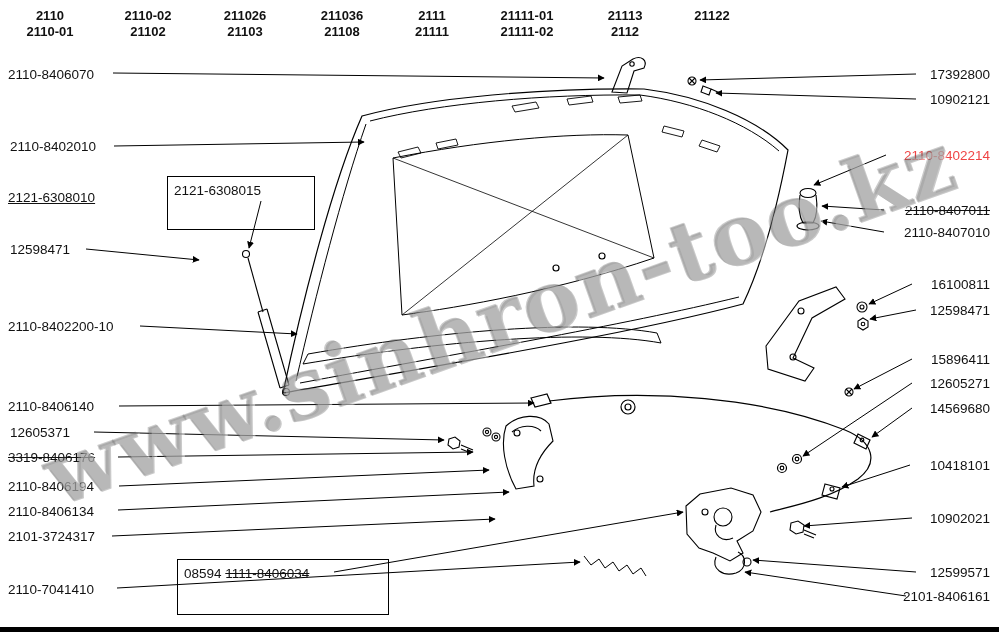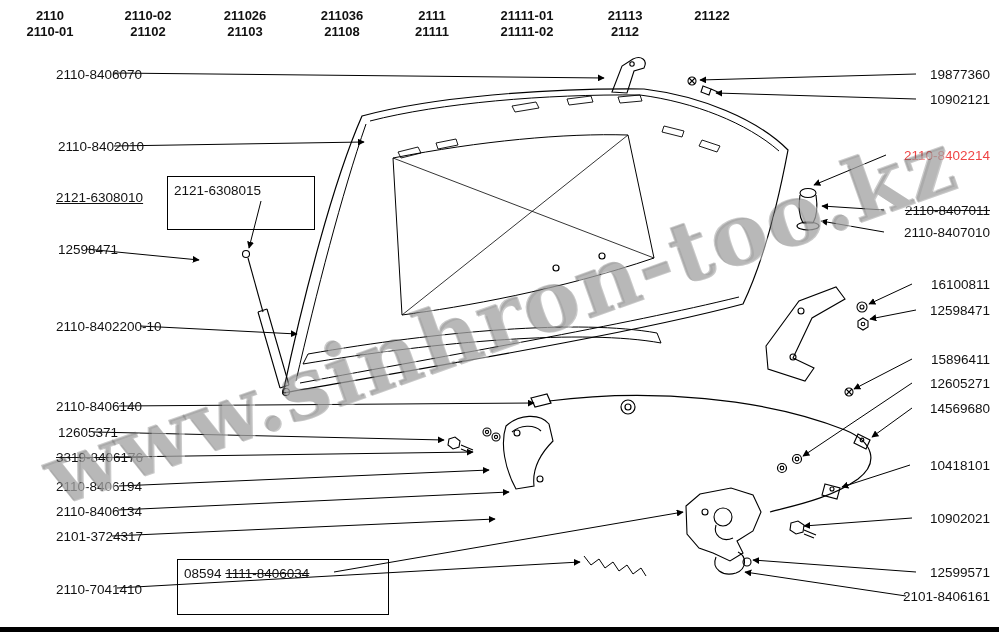--- a/index.html
+++ b/index.html
@@ -2,21 +2,21 @@
 <html><head>
 <meta charset="utf-8">
 <style>
   html,body{margin:0;padding:0;background:#fff;}
   #stage{
     position:relative;width:999px;height:639px;background:#ffffff;overflow:hidden;
     font-family:"Liberation Sans",sans-serif;color:#111;
   }
   svg{position:absolute;left:0;top:0;}
   .hdr{position:absolute;top:8px;text-align:center;font-weight:bold;font-size:13px;line-height:16px;white-space:nowrap;}
-  .lbl{position:absolute;font-size:13.5px;line-height:16px;white-space:nowrap;margin-left:48px;}
+  .lbl{position:absolute;font-size:13.5px;line-height:16px;white-space:nowrap;}
   .lbl.right{text-align:right;}
   .underline{text-decoration:underline;}
   .strike{text-decoration:line-through;}
   .gray{color:#ef4444;}
   .pbox{position:absolute;border:1.3px solid #000;font-size:13.5px;line-height:25px;padding:1px 6px;white-space:nowrap;background:transparent;margin-left:40px;}
   .wm{
     position:absolute;left:-60px;top:268px;width:1120px;text-align:center;
     transform:rotate(-19.5deg);
     font-family:"DejaVu Serif",serif;font-weight:bold;font-size:86px;letter-spacing:1px;
     color:rgba(122,122,122,0.40);
@@ -210,21 +210,21 @@
   <div class="lbl" style="left:8px;top:582px">2110-7041410</div>
 
   <div class="pbox" style="left:127px;top:176px;width:134px;height:50px">
     <div>2121-6308015</div>
   </div>
 
   <div class="pbox" style="left:137px;top:559px;width:198px;height:52px">
     <div><span>08594 </span><span class="strike">1111-8406034</span></div>
   </div>
 
-  <div class="lbl right" style="right:9px;top:67px">19877360</div>
+  <div class="lbl right" style="right:9px;top:67px">17392800</div>
   <div class="lbl right" style="right:9px;top:92px">10902121</div>
   <div class="lbl right gray" style="right:9px;top:148px">2110-8402214</div>
   <div class="lbl right strike" style="right:9px;top:203px">2110-8407011</div>
   <div class="lbl right" style="right:9px;top:225px">2110-8407010</div>
   <div class="lbl right" style="right:9px;top:277px">16100811</div>
   <div class="lbl right" style="right:9px;top:303px">12598471</div>
   <div class="lbl right" style="right:9px;top:352px">15896411</div>
   <div class="lbl right" style="right:9px;top:376px">12605271</div>
   <div class="lbl right" style="right:9px;top:401px">14569680</div>
   <div class="lbl right" style="right:9px;top:458px">10418101</div>

